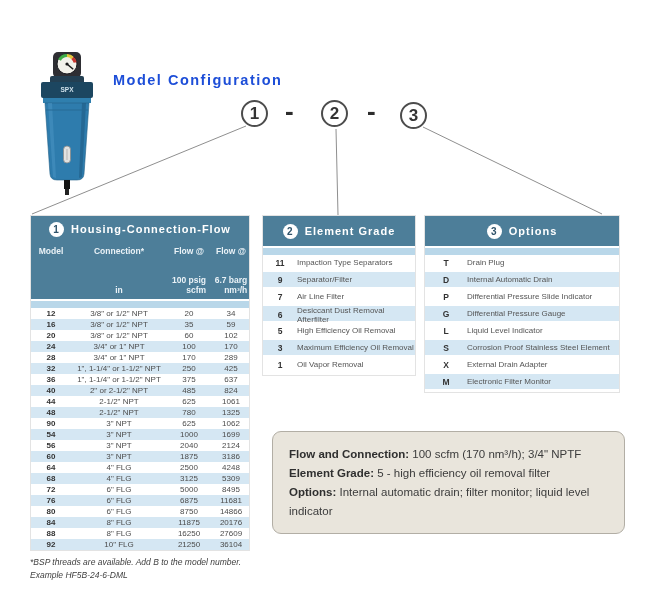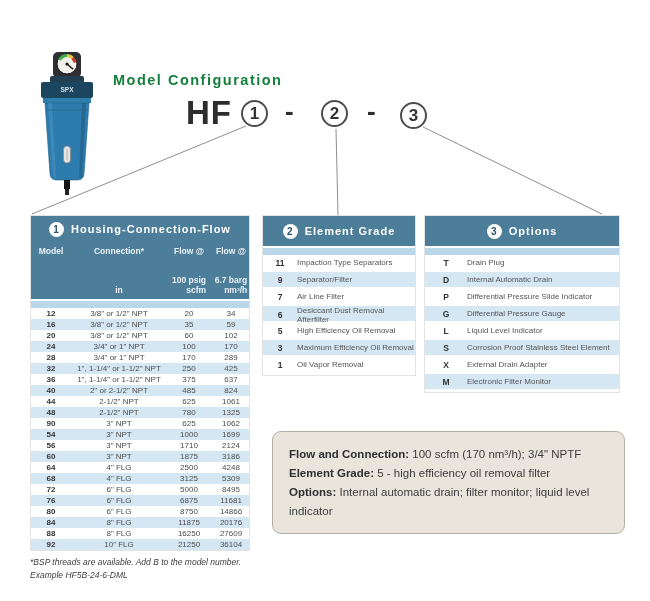--- a/index.html
+++ b/index.html
@@ -3,21 +3,21 @@
 <meta charset="utf-8">
 <style>
   html,body { margin:0; padding:0; background:#ffffff; }
   .canvas {
     position:relative; width:650px; height:601px; background:#ffffff;
     font-family:"Liberation Sans", sans-serif; color:#3b3b3b; overflow:hidden;
   }
   
   .config-title {
     position:absolute; left:113px; top:72px;
-    font-size:14.5px; font-weight:bold; color:#15803d; letter-spacing:1.5px;
+    font-size:14.5px; font-weight:bold; color:#1d4ed8; letter-spacing:1.5px;
   }
   .hf-text {
     position:absolute; left:186px; top:94px;
     font-size:33px; font-weight:800; color:#2d2d2d; letter-spacing:1px;
   }
   .num-circle-big {
     position:absolute; width:27px; height:27px; border-radius:50%;
     border:2px solid #4c4c4c; background:#ffffff; color:#333;
     display:flex; align-items:center; justify-content:center;
     font-size:17px; font-weight:bold; box-sizing:border-box;
@@ -132,21 +132,20 @@
 
       <rect x="27.5" y="96" width="7" height="17" rx="3.5" fill="#e2e2e0" stroke="#8a8a8a" stroke-width="0.8"></rect>
       <line x1="31" y1="99" x2="31" y2="110" stroke="#b5b5b5" stroke-width="1"></line>
 
       <rect x="28" y="130" width="6" height="9" fill="#141414"></rect>
       <rect x="29" y="139" width="4" height="6" fill="#222"></rect>
     </svg>
   </div>
 
   <div class="config-title">Model Configuration</div>
-  <div class="hf-text">HF</div>
   <div class="num-circle-big c1">1</div>
   <div class="dash d1">-</div>
   <div class="num-circle-big c2">2</div>
   <div class="dash d2">-</div>
   <div class="num-circle-big c3">3</div>
 
   <div class="tbl t1">
     <div class="teal-head">
       <span class="num-circle-small">1</span>
       <span>Housing-Connection-Flow</span>
@@ -259,21 +258,21 @@
         <div class="t1-row alt">
           <span class="m">54</span>
           <span>3" NPT</span>
           <span>1000</span>
           <span>1699</span>
         </div>
 
         <div class="t1-row">
           <span class="m">56</span>
           <span>3" NPT</span>
-          <span>1710</span>
+          <span>2040</span>
           <span>2124</span>
         </div>
 
         <div class="t1-row alt">
           <span class="m">60</span>
           <span>3" NPT</span>
           <span>1875</span>
           <span>3186</span>
         </div>
 

